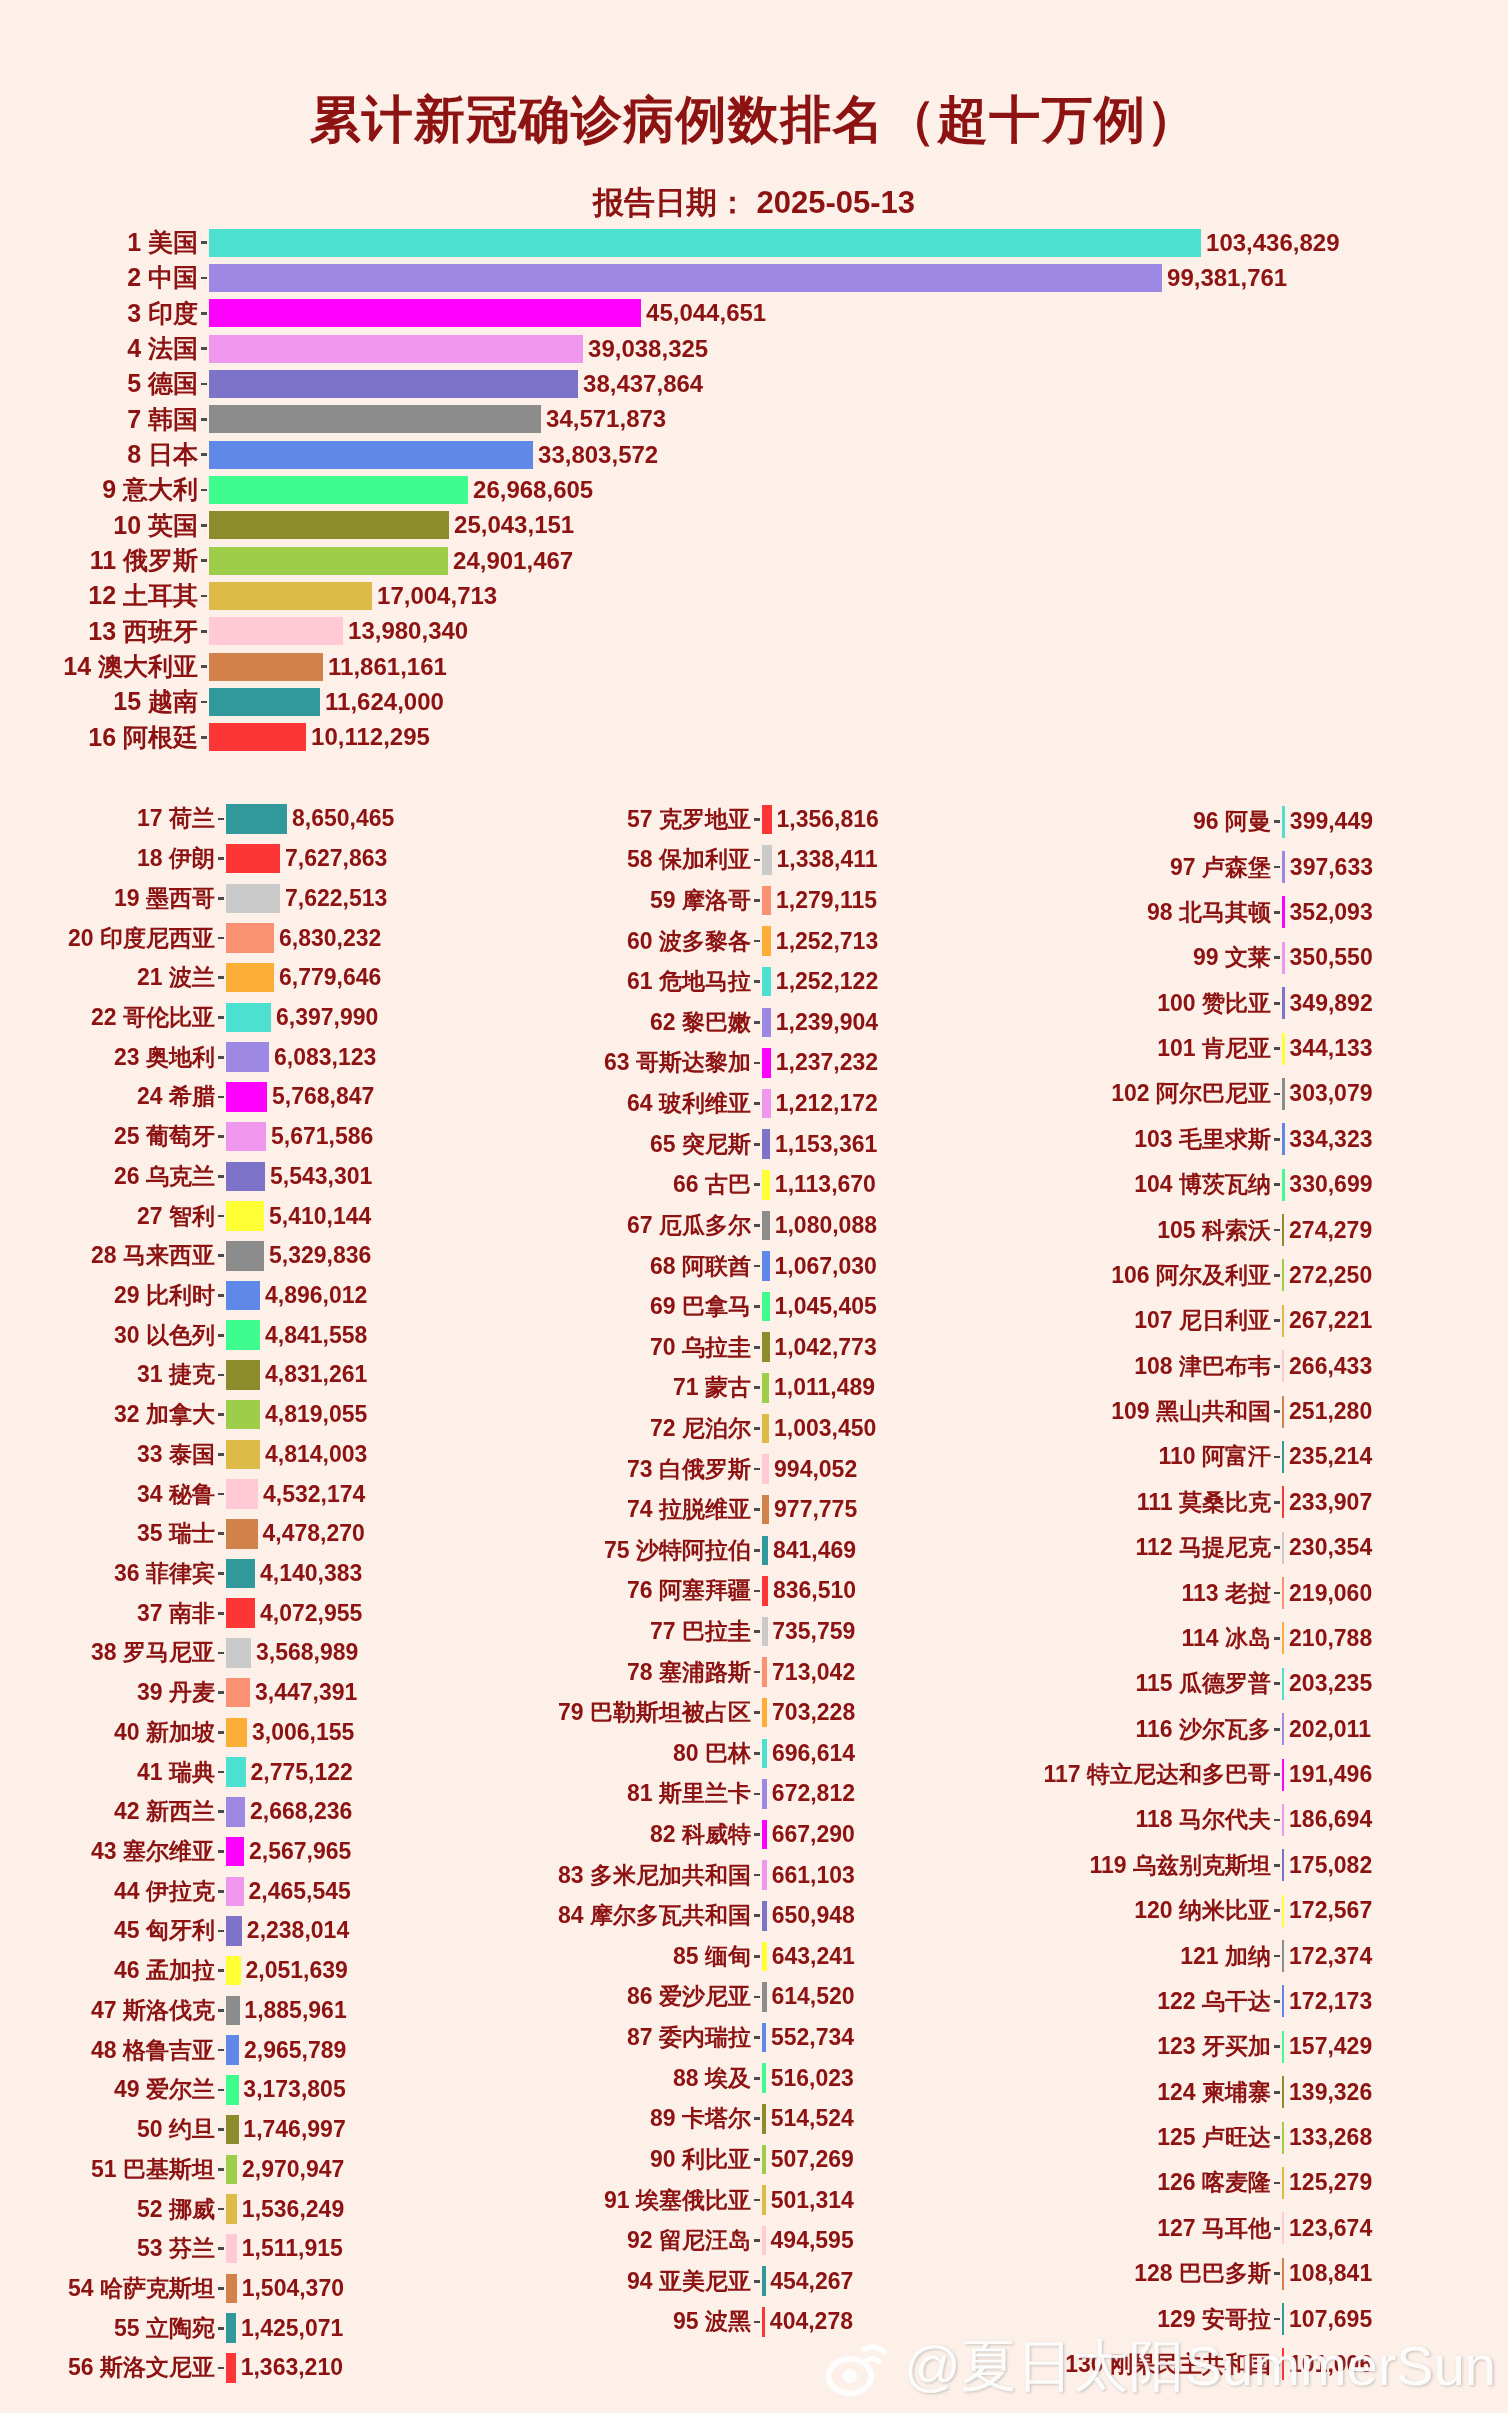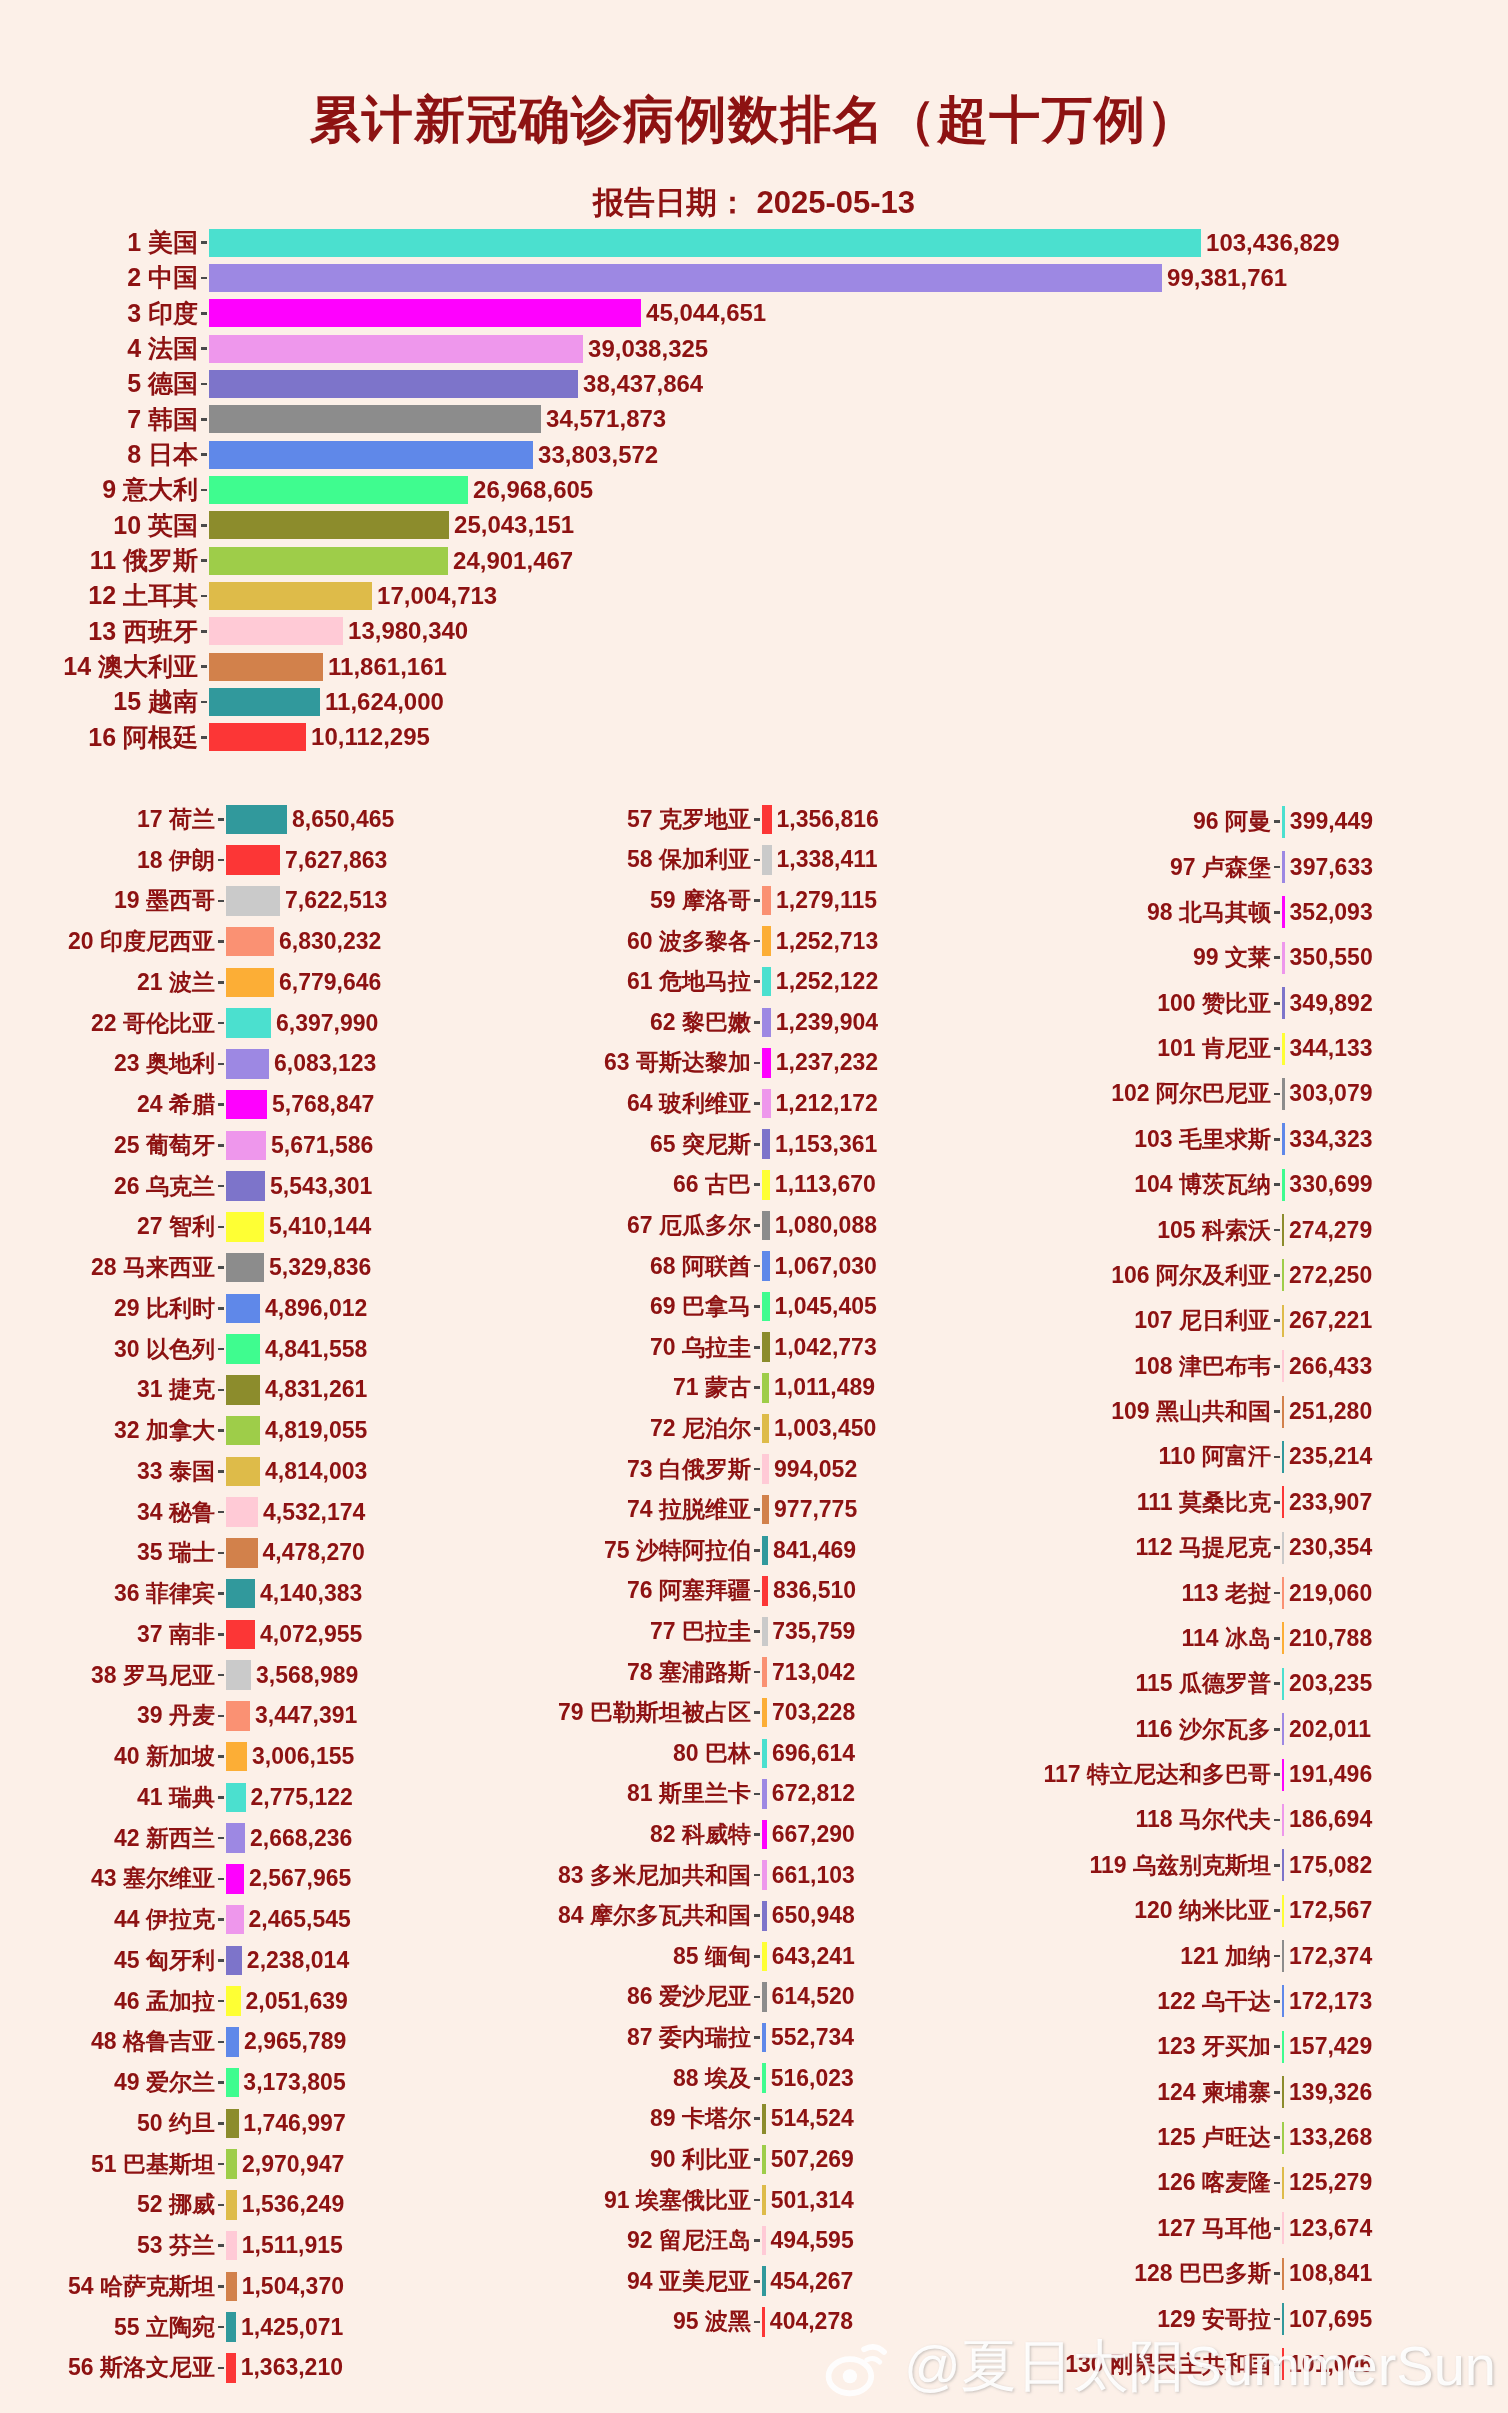--- a/index.html
+++ b/index.html
@@ -331,20 +331,26 @@
       <div class="bar" style="width: 15.8px; background: rgb(125, 116, 202);"></div>
       <div class="val">2,238,014</div>
     </div>
     <div class="row">
       <div class="label">46 孟加拉</div>
       <div class="tick" style="background: rgb(74, 74, 74);"></div>
       <div class="bar" style="width: 14.4px; background: rgb(254, 255, 52);"></div>
       <div class="val">2,051,639</div>
     </div>
     <div class="row">
+      <div class="label">47 斯洛伐克</div>
+      <div class="tick" style="background: rgb(74, 74, 74);"></div>
+      <div class="bar" style="width: 13.3px; background: rgb(140, 140, 140);"></div>
+      <div class="val">1,885,961</div>
+    </div>
+    <div class="row">
       <div class="label">48 格鲁吉亚</div>
       <div class="tick" style="background: rgb(74, 74, 74);"></div>
       <div class="bar" style="width: 13px; background: rgb(95, 136, 233);"></div>
       <div class="val">2,965,789</div>
     </div>
     <div class="row">
       <div class="label">49 爱尔兰</div>
       <div class="tick" style="background: rgb(74, 74, 74);"></div>
       <div class="bar" style="width: 12.3px; background: rgb(63, 252, 143);"></div>
       <div class="val">3,173,805</div>

